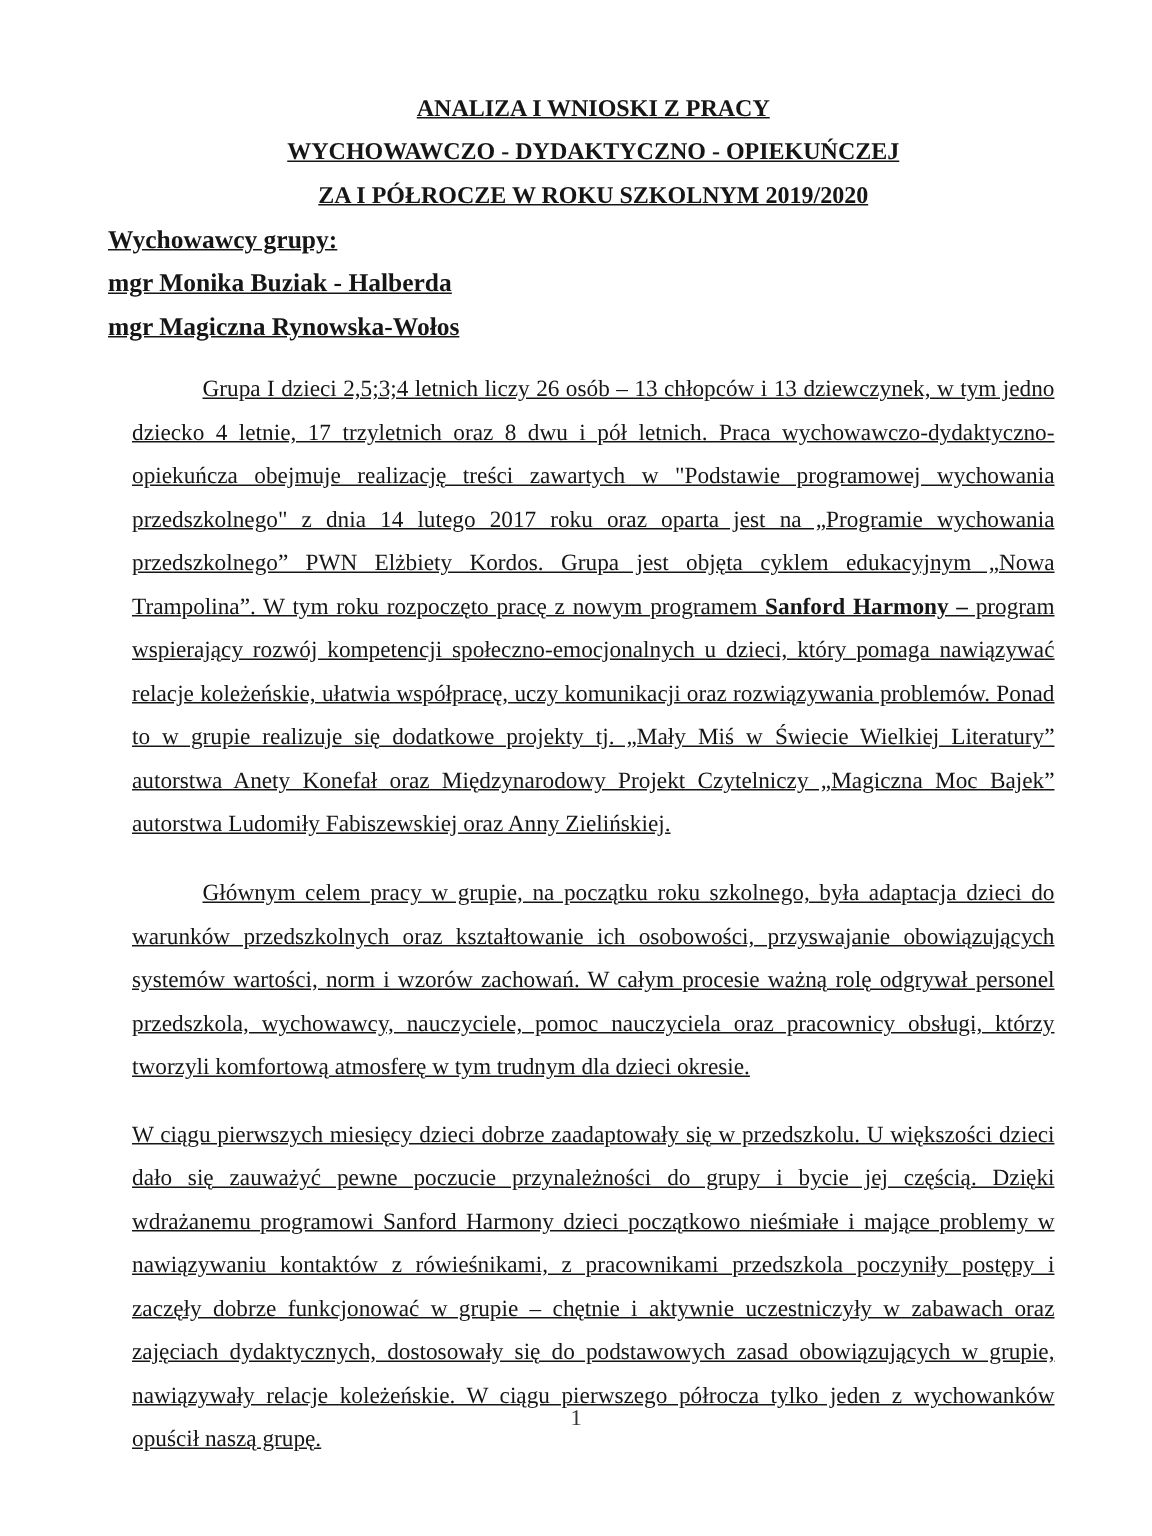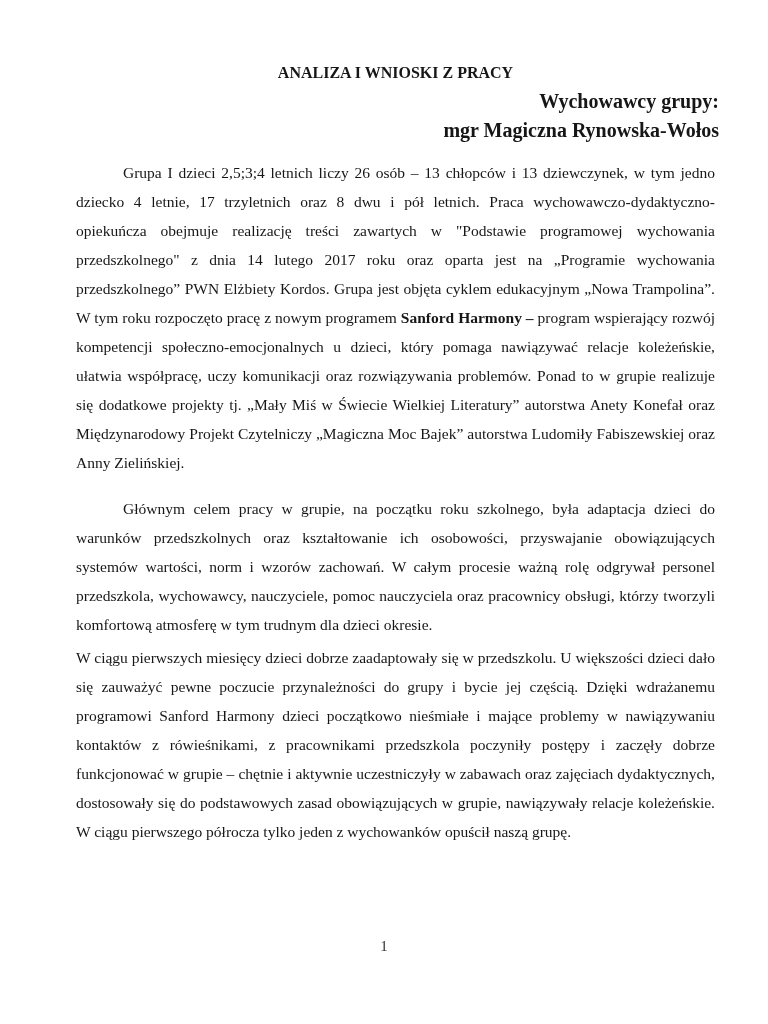--- a/index.html
+++ b/index.html
@@ -16,34 +16,35 @@
     font-family: "Liberation Serif", "DejaVu Serif", serif;
     font-size: 15.5px;
     line-height: 29px;
     overflow: hidden;
   }
   .content {
     position: absolute;
     left: 72px;
     top: 58px;
     width: 647px;
+    text-decoration: underline;
   }
   .title-block {
     text-align: center;
     font-weight: bold;
     font-size: 16px;
   }
   .title-line { white-space: nowrap; }
   .staff-block {
     font-weight: bold;
-    font-size: 20px;
-    text-align: right;
+    font-size: 17px;
+    text-align: left;
   }
   p.para {
-    margin: 4px;
+    margin: 16px;
     text-align: justify;
   }
   p.para.indent { text-indent: 47px; }
   p.para.first-gap { margin-top: 13px; }
   p.para.section-gap { margin-top: 17px; }
   .bold-inline { font-weight: bold; }
   .footer {
     position: absolute;
     left: 0;
     right: 0;
@@ -54,24 +55,27 @@
   }
 </style>
 </head>
 <body>
 
 <div class="page">
   <div class="content">
 
     <div class="title-block">
       <div class="title-line">ANALIZA I WNIOSKI Z PRACY</div>
+      <div class="title-line">WYCHOWAWCZO - DYDAKTYCZNO - OPIEKUŃCZEJ</div>
+      <div class="title-line">ZA I PÓŁROCZE W ROKU SZKOLNYM 2019/2020</div>
     </div>
 
     <div class="staff-block">
       <div>Wychowawcy grupy:</div>
+      <div>mgr Monika Buziak - Halberda</div>
       <div>mgr Magiczna Rynowska-Wołos</div>
     </div>
 
     <p class="para indent first-gap"><span>Grupa I dzieci 2,5;3;4 letnich  liczy  26 osób –  13 chłopców i 13 dziewczynek, w tym jedno dziecko 4 letnie, 17 trzyletnich oraz 8 dwu i pół letnich. Praca wychowawczo-dydaktyczno-opiekuńcza obejmuje realizację treści zawartych w "Podstawie programowej wychowania przedszkolnego" z dnia 14 lutego 2017 roku oraz oparta jest na „Programie wychowania przedszkolnego” PWN Elżbiety Kordos. Grupa jest objęta cyklem edukacyjnym „Nowa Trampolina”. W tym roku rozpoczęto pracę z nowym programem </span><span class="bold-inline">Sanford Harmony –</span><span> program wspierający rozwój kompetencji społeczno-emocjonalnych u dzieci, który pomaga nawiązywać relacje koleżeńskie, ułatwia współpracę, uczy komunikacji oraz rozwiązywania problemów. Ponad to w grupie realizuje się dodatkowe projekty tj. „Mały Miś w Świecie Wielkiej Literatury” autorstwa Anety Konefał oraz Międzynarodowy Projekt Czytelniczy „Magiczna Moc Bajek” autorstwa Ludomiły Fabiszewskiej oraz Anny Zielińskiej.</span></p>
 
     <p class="para indent section-gap">Głównym celem pracy w grupie, na początku roku szkolnego, była adaptacja dzieci do warunków przedszkolnych oraz kształtowanie ich osobowości, przyswajanie obowiązujących systemów wartości, norm i wzorów zachowań. W całym procesie ważną rolę odgrywał personel przedszkola, wychowawcy, nauczyciele, pomoc nauczyciela oraz pracownicy obsługi, którzy tworzyli komfortową atmosferę w tym trudnym dla dzieci okresie.</p>
 
     <p class="para">W ciągu pierwszych miesięcy dzieci dobrze zaadaptowały się w przedszkolu. U większości dzieci dało się zauważyć pewne poczucie przynależności do grupy i bycie jej częścią. Dzięki wdrażanemu programowi Sanford Harmony dzieci początkowo nieśmiałe i mające problemy w nawiązywaniu kontaktów z rówieśnikami, z pracownikami przedszkola poczyniły postępy i zaczęły dobrze funkcjonować w grupie – chętnie i aktywnie uczestniczyły w zabawach oraz zajęciach dydaktycznych, dostosowały się do podstawowych zasad obowiązujących w grupie, nawiązywały relacje koleżeńskie. W ciągu pierwszego półrocza tylko jeden z wychowanków opuścił naszą grupę.</p>
 
   </div>

